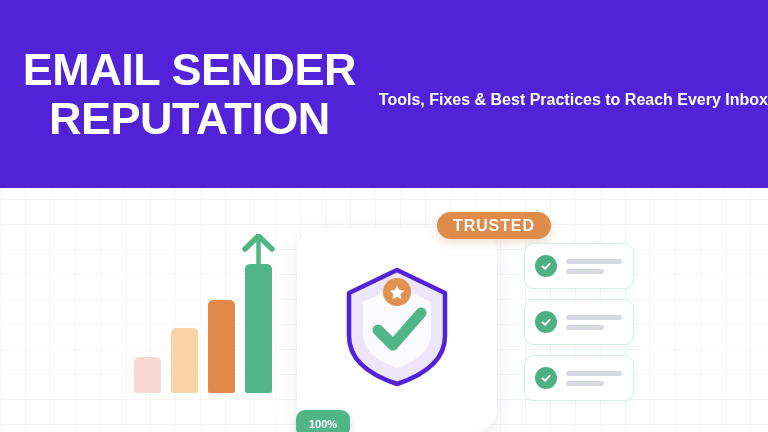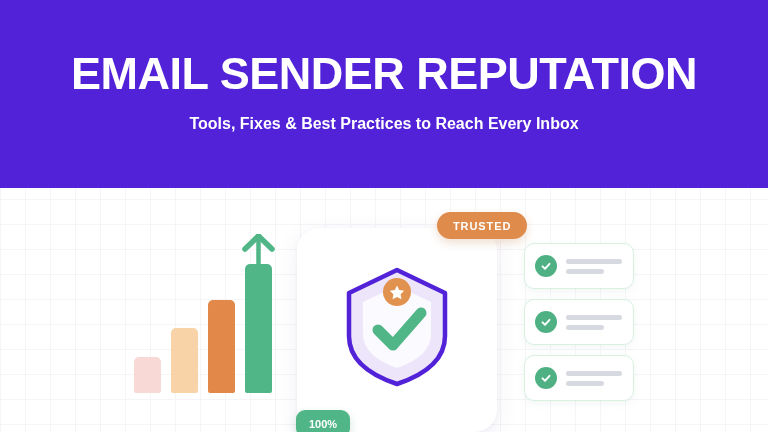--- a/index.html
+++ b/index.html
@@ -9,21 +9,21 @@
     background:#ffffff;
     overflow:hidden;
     position:relative;
   }
   #root { position:relative; width:768px; height:432px; overflow:hidden; }
 
   
   .banner {
     position:absolute; left:0; top:0; width:768px; height:188px;
     background:#5222D8;
-    display:flex; flex-direction:column; align-items:center; justify-content:center;
+    display:flex; flex-direction:row; align-items:center; justify-content:center;
   }
   .banner-title {
     color:#ffffff;
     font-size:45px;
     line-height:49px;
     font-weight:bold;
     letter-spacing:-0.5px;
     text-align:center;
     text-transform:uppercase;
     width:100%;
@@ -79,21 +79,21 @@
   }
   .shield-wrap svg { display:block; }
 
   
   .badge-trusted {
     position:absolute; left:437px; top:212px;
     height:27px; padding:0 16px;
     background:#DE8B4B;
     border-radius:14px;
     color:#ffffff;
-    font-size:11px; font-weight:bold; letter-spacing:.9px;
+    font-size:16px; font-weight:bold; letter-spacing:.9px;
     display:flex; align-items:center; justify-content:center;
     box-shadow:0 4px 10px rgba(180,110,50,.22);
   }
   .badge-percent {
     position:absolute; left:296px; top:410px;
     height:27px; padding:0 13px;
     background:#51B687;
     border-radius:9px;
     color:#ffffff;
     font-size:11px; font-weight:bold;

